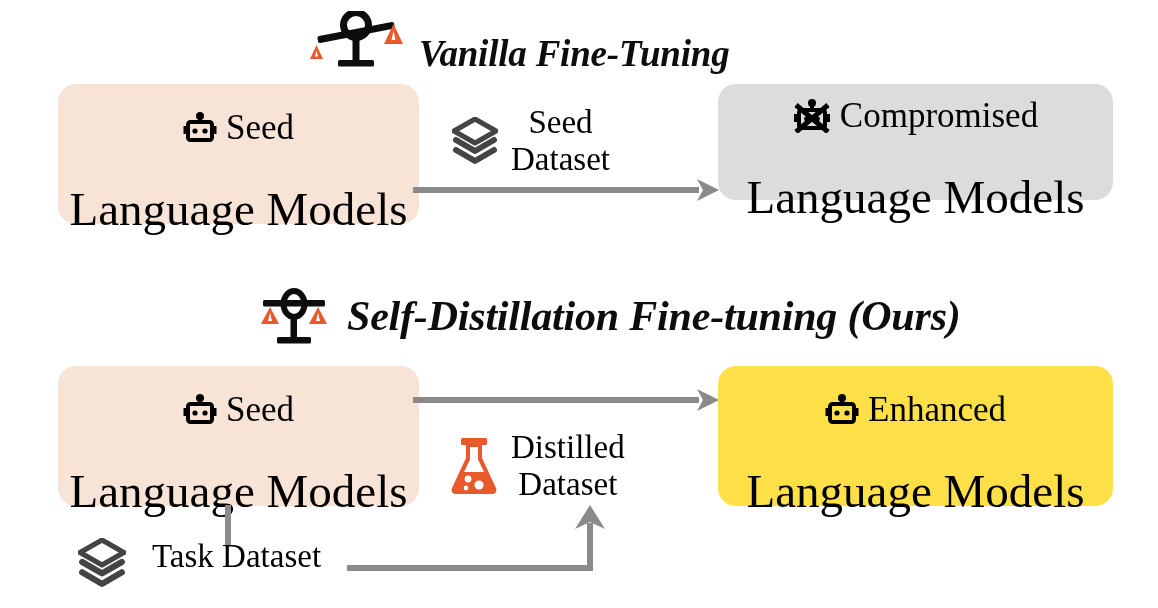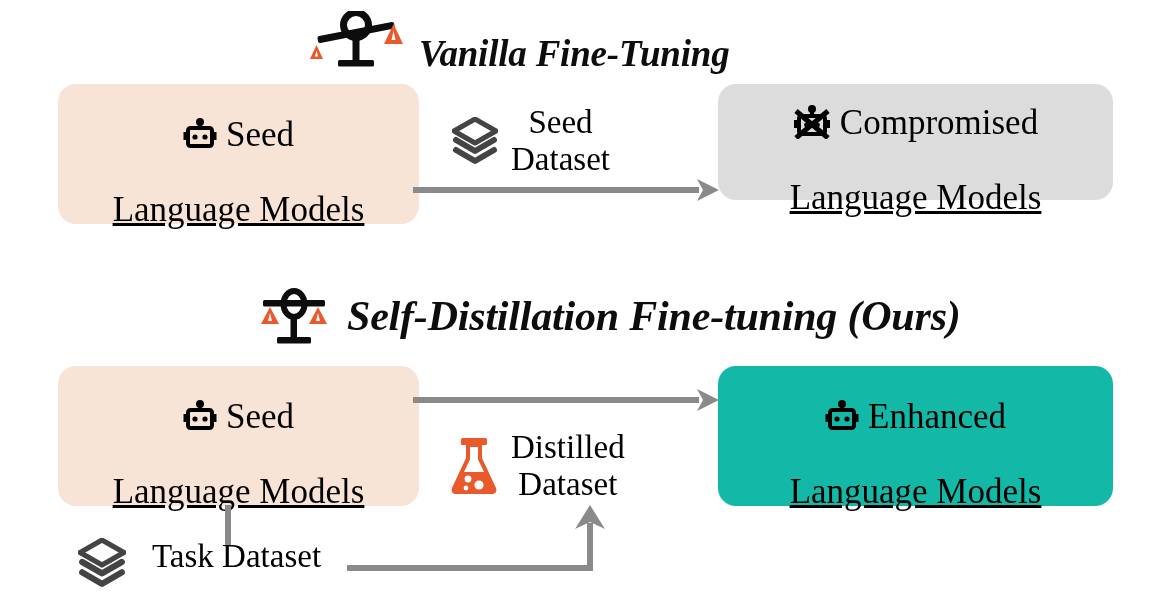--- a/index.html
+++ b/index.html
@@ -54,37 +54,37 @@
     display: flex;
     align-items: center;
     justify-content: center;
     gap: 9px;
     line-height: 1.12;
     color: #000;
     white-space: nowrap;
     margin-top: 36px;
   }
   .node-line.l1 { font-size: 35px; }
-  .node-line.l2 { font-size: 35px; text-decoration: underline; }
+  .node-line.l2 { font-size: 47px; }
 
   #box-seed-1 {
     left: 58px; top: 84px; width: 361px; height: 140px;
     background: #f8e4d6;
   }
   #box-compromised {
     left: 718px; top: 84px; width: 395px; height: 116px;
     background: #dcdcdc;
   }
   #box-seed-2 {
     left: 58px; top: 366px; width: 361px; height: 140px;
     background: #f8e4d6;
   }
   #box-enhanced {
     left: 718px; top: 366px; width: 395px; height: 140px;
-    background: #14b8a6;
+    background: #fde047;
   }
 
   
   .mid-label {
     position: absolute;
     display: flex;
     align-items: center;
     gap: 13px;
   }
   .mid-label .mid-text {

